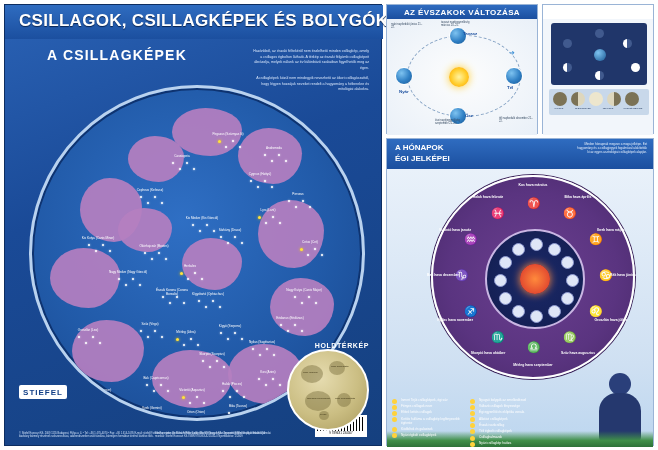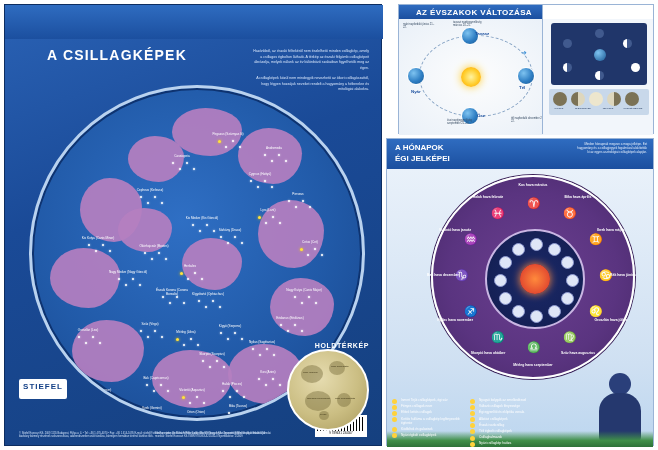--- a/index.html
+++ b/index.html
@@ -27,21 +27,21 @@
     background:radial-gradient(circle at 45% 40%,#2f6fc4 0%,#215aa8 55%,#174489 100%);
     border:3px solid #b9d2ef;box-shadow:0 0 0 2px #0e3370 inset;overflow:hidden;}
   .constell{position:absolute;background:#b57fc0;opacity:.92;border-radius:48% 52% 45% 55%/50% 45% 55% 50%;}
   .starpt{position:absolute;width:2px;height:2px;background:#ffffff;border-radius:50%;
     box-shadow:0 0 2px #ffffff;}
   .starpt.y{background:#ffe23c;box-shadow:0 0 3px #ffd400;width:3px;height:3px;}
   .clabel{position:absolute;color:#ffffff;font-size:3.1px;line-height:1.3;text-align:center;
     width:40px;margin-left:-20px;}
 
   
-  #logo-box{position:absolute;left:14px;bottom:46px;width:48px;height:20px;background:#ffffff;
+  #logo-box{position:absolute;left:14px;bottom:46px;width:48px;height:14px;background:#ffffff;
     border-radius:2px;}
   #logo-text{position:absolute;left:0;top:3px;width:48px;text-align:center;font-size:8px;
     font-weight:bold;color:#123f86;letter-spacing:1px;}
   #legal{position:absolute;left:14px;bottom:6px;width:250px;font-size:2.6px;color:#cfe0f7;
     line-height:1.45;}
   #legal2{position:absolute;left:150px;bottom:6px;width:120px;font-size:2.6px;color:#cfe0f7;
     line-height:1.45;}
   #barcode{position:absolute;right:14px;bottom:8px;width:52px;height:22px;background:#ffffff;}
   #barcode .bars{position:absolute;left:2px;top:2px;width:48px;height:14px;
     background:repeating-linear-gradient(90deg,#000 0 1px,#fff 1px 3px);}
@@ -57,21 +57,21 @@
   .mlabel{position:absolute;font-size:2.4px;color:#3a3112;}
 
   
   #legend{position:absolute;left:392px;bottom:8px;width:150px;height:44px;}
   .lg-col{position:absolute;top:0;width:74px;}
   .lg-item{position:relative;padding-left:9px;margin-bottom:2.2px;font-size:3.2px;color:#ffffff;
     line-height:1.25;}
   .lg-dot{position:absolute;left:0;top:.5px;width:5px;height:5px;border-radius:50%;background:#ffd23c;}
 
   
-  #seasons{left:398px;top:4px;width:152px;height:130px;background:#b91c1c;border:1px solid #9ab4d6;}
+  #seasons{left:386px;top:4px;width:152px;height:130px;background:#b91c1c;border:1px solid #9ab4d6;}
   .rhead{position:absolute;left:0;top:0;width:100%;height:14px;
     background:linear-gradient(180deg,#2f6cc0,#1b4f9f);}
   .rhead span{position:absolute;left:0;top:2.5px;width:100%;text-align:center;color:#fff;
     font-size:8px;font-weight:bold;letter-spacing:.4px;}
   #seasons-body{position:absolute;left:0;top:14px;width:100%;height:116px;
     background:radial-gradient(ellipse at 50% 50%,#fdfdfd 0%,#e9f0f8 100%);}
   .orbit{position:absolute;left:20px;top:16px;width:112px;height:80px;border:1px dashed #8aa6c6;
     border-radius:50%;}
   .sun{position:absolute;left:62px;top:48px;width:20px;height:20px;border-radius:50%;
     background:radial-gradient(circle,#fff3a0 0%,#ffcc29 55%,#ff9a00 100%);
@@ -128,20 +128,21 @@
   .grass{position:absolute;left:0;bottom:0;width:100%;height:16px;
     background:linear-gradient(180deg,rgba(60,140,70,0) 0%,#3f8f48 60%,#2d7238 100%);}
 </style>
 </head>
 <body>
 
 <div id="poster">
 
   <div class="panel" id="left-panel">
     <div id="title-bar"></div>
+    <div id="title-text">CSILLAGOK, CSILLAGKÉPEK ÉS BOLYGÓK</div>
     <div id="subtitle">A CSILLAGKÉPEK</div>
 
     <div id="intro-text">
       <p>Hazánkból, az északi féltekéről nem észlelhető minden csillagkép, amely a csillagos égbolton látható. A térkép az északi félgömb csillagképeit ábrázolja, melyek nálunk az év különböző szakaiban figyelhetők meg az égen.</p>
       <p>A csillagképek közül nem mindegyik nevezhető az ókori csillagászattól, hogy légyen hozzájuk neveket rendelt a hagyomány a héberekre és mitológiai alakokra.</p>
     </div>
 
     <div id="star-circle">
 
       <div class="constell" style="left:140px;top:20px;width:70px;height:48px;"></div>

